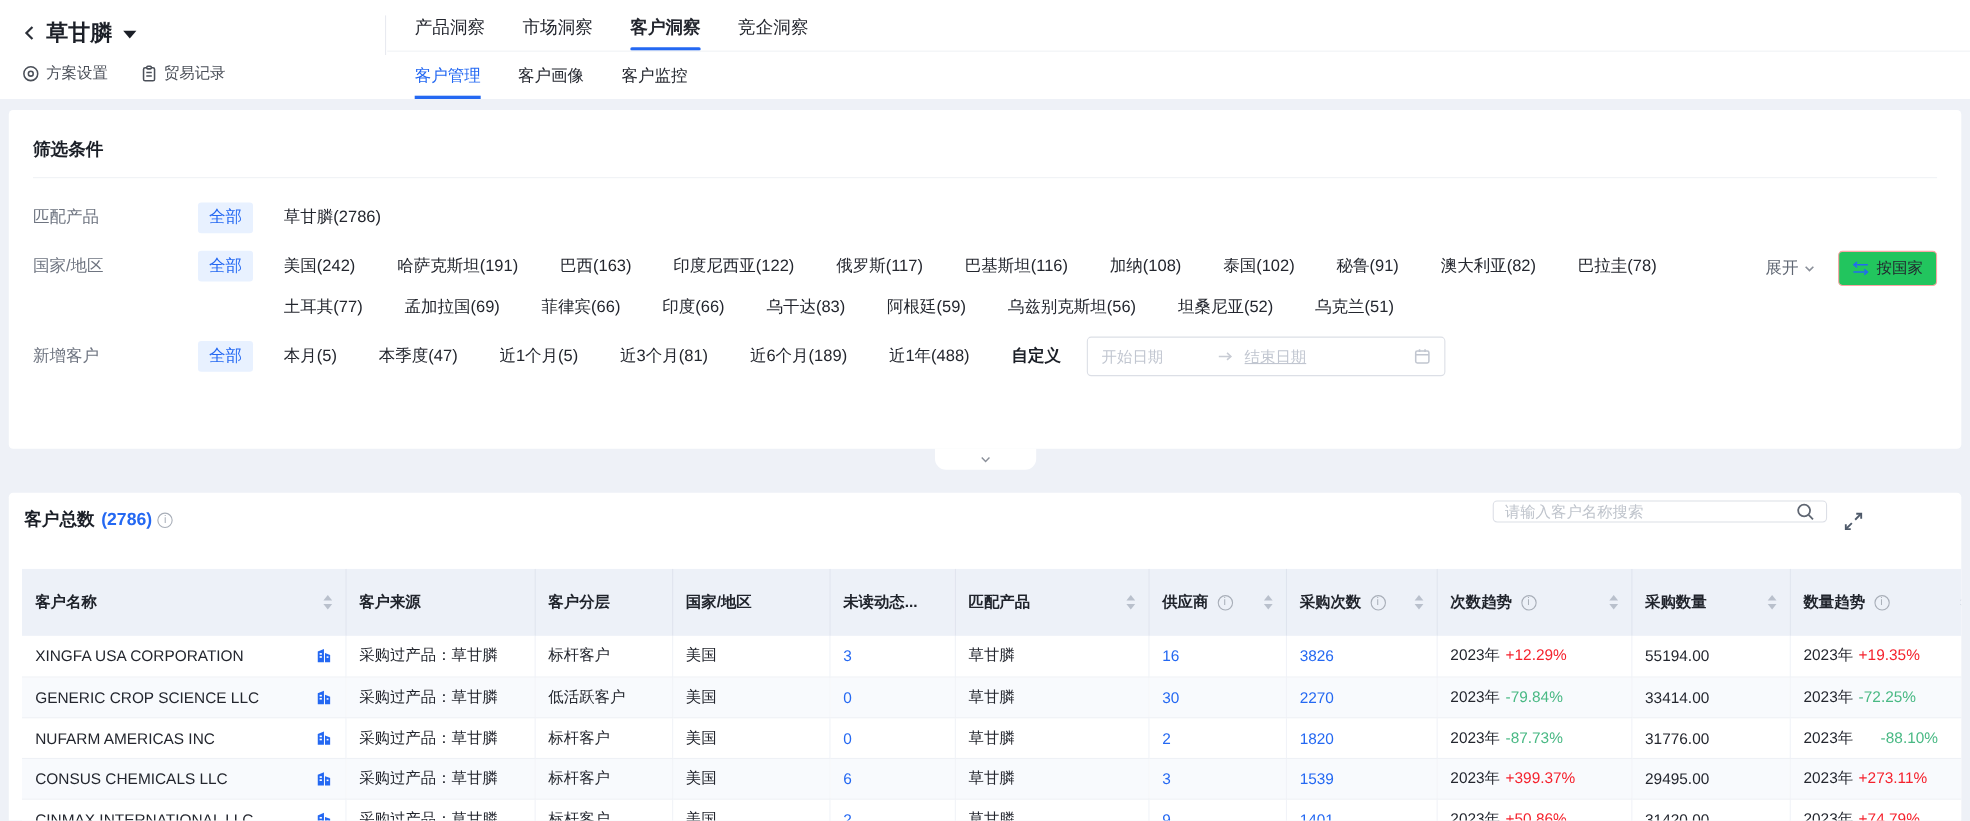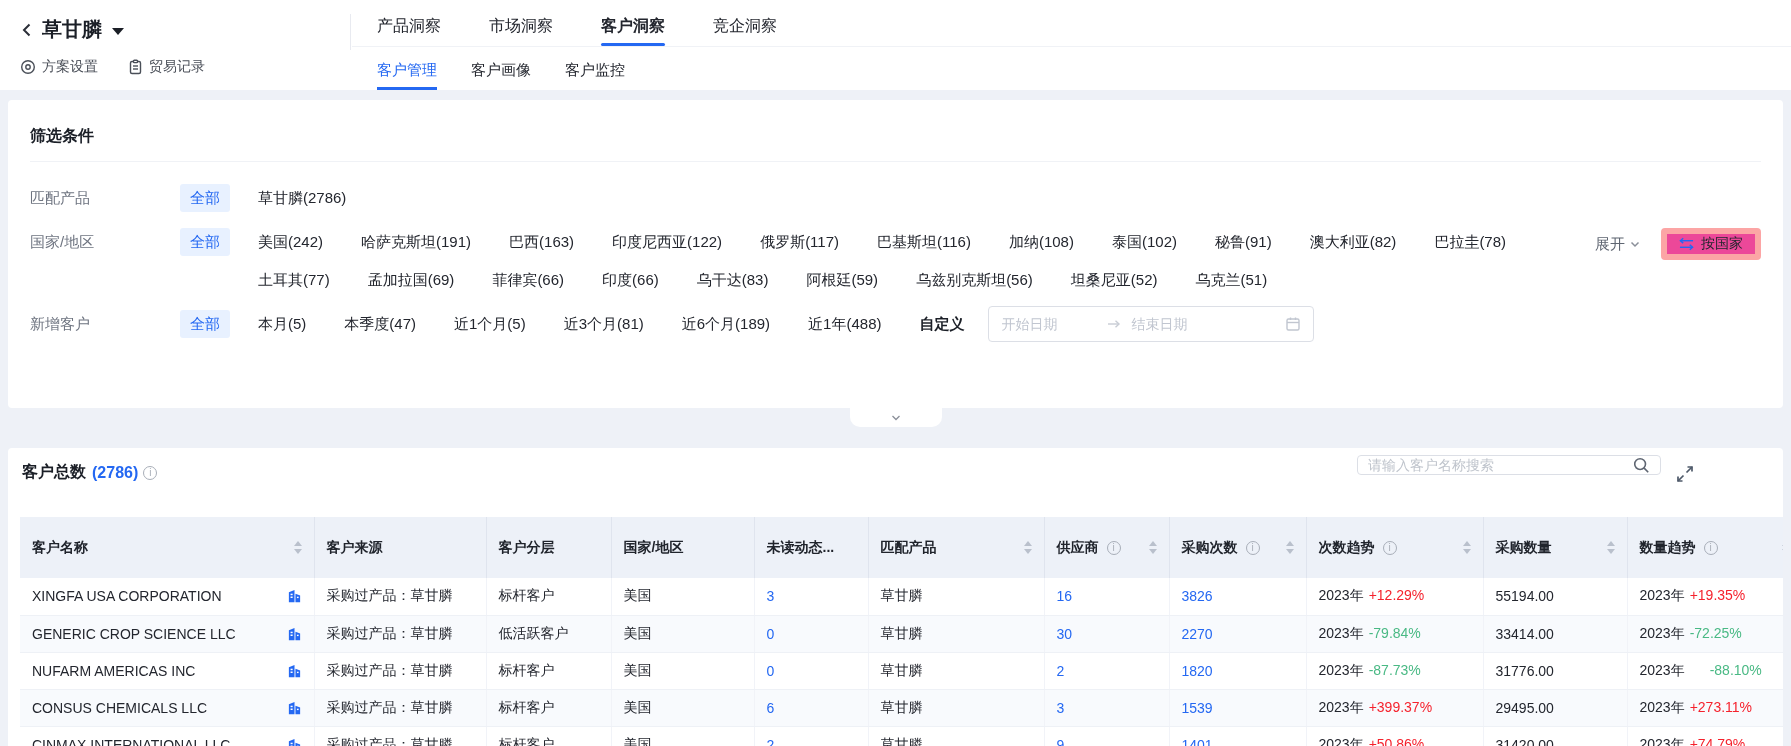--- a/index.html
+++ b/index.html
@@ -9,21 +9,21 @@
     background:#eef1f7; color:#23262e; position:relative;
   }
   
   .hdr { height:90px; background:#fff; position:relative; }
   .hdr-back-row { position:absolute; left:18px; top:16px; display:flex; align-items:center; gap:6px; }
   .hdr-title { font-size:20px; font-weight:700; color:#1b1f27; }
   .caret-down { width:0; height:0; border-left:6px solid transparent; border-right:6px solid transparent; border-top:7px solid #1b1f27; margin-left:4px; margin-top:3px; }
   .hdr-links { position:absolute; left:20px; top:58px; display:flex; gap:30px; color:#4a4f58; font-size:14px; }
   .hdr-link { display:flex; align-items:center; gap:6px; cursor:pointer; }
   .hdr-vdiv { position:absolute; left:350px; top:14px; width:1px; height:36px; background:#e8eaf0; }
-  .main-tabs { position:absolute; left:377px; top:15px; display:flex; gap:48px; font-size:16px; color:#23262e; }
+  .main-tabs { position:absolute; left:377px; top:15px; display:flex; gap:34px; font-size:16px; color:#23262e; }
   .main-tab { cursor:pointer; position:relative; line-height:22px; }
   .main-tab.active { font-weight:700; }
   .main-tab.active::after { content:""; position:absolute; left:0; right:0; bottom:-9px; height:3px; background:#2468f2; border-radius:2px; }
   .tabs-hdiv { position:absolute; left:352px; right:0; top:46px; height:1px; background:#f0f2f6; }
   .sub-tabs { position:absolute; left:377px; top:59px; display:flex; gap:34px; font-size:15px; color:#23262e; }
   .sub-tab { cursor:pointer; position:relative; line-height:22px; }
   .sub-tab.active { color:#2468f2; }
   .sub-tab.active::after { content:""; position:absolute; left:0; right:0; bottom:-9px; height:3px; background:#2468f2; }
 
   
@@ -32,26 +32,26 @@
   .f-div { margin-top:14px; border-bottom:1px solid #f0f2f6; }
   .filter-row { display:flex; align-items:flex-start; margin-top:22px; font-size:15px; line-height:28px; position:relative; }
   .filter-row.tight { margin-top:16px; }
   .f-label { width:150px; color:#6e7480; flex-shrink:0; }
   .chip-all { background:#e8f1ff; color:#2468f2; border-radius:3px; padding:0 10px; height:28px; margin-right:28px; cursor:pointer; flex-shrink:0; }
   .f-items { display:flex; flex-wrap:wrap; column-gap:38px; row-gap:10px; }
   .f-items.countries { width:1280px; }
   .f-item { color:#23262e; cursor:pointer; white-space:nowrap; }
   .country-right { position:absolute; right:0; top:0; display:flex; align-items:center; gap:20px; }
   .expand-toggle { display:flex; align-items:center; gap:4px; color:#5f6672; font-size:15px; cursor:pointer; }
-  .by-country-btn { border:6px solid #fca5a5; border-radius:4px; height:32px; padding:0 12px; display:flex; gap:7px; align-items:center; font-size:14px; color:#23262e; background:#ec4899; cursor:pointer; }
+  .by-country-btn { border:1px solid #fca5a5; border-radius:4px; height:32px; padding:0 12px; display:flex; gap:7px; align-items:center; font-size:14px; color:#23262e; background:#22c55e; cursor:pointer; }
   .custom-label { color:#1b1f27; font-weight:600; margin-right:24px; cursor:pointer; }
   .date-range { width:326px; height:36px; border:1px solid #dcdfe6; border-radius:4px; display:flex; align-items:center; padding:0 12px; color:#c1c6d0; font-size:14px; gap:10px; margin-top:-4px; background:#fff; }
   .date-ph { cursor:text; }
   .date-ph.start { width:96px; }
-  .date-ph.end { flex:1; }
+  .date-ph.end { flex:1;text-decoration:underline; }
   .collapse-tab { position:absolute; bottom:-19px; left:50%; transform:translateX(-50%); width:92px; height:19px; background:#fff; border-radius:0 0 10px 10px; display:flex; align-items:center; justify-content:center; cursor:pointer; }
 
   
   .table-card { margin:40px 8px 0; background:#fff; border-radius:4px 4px 0 0; height:300px; position:relative; overflow:hidden; }
   .tbl-head { height:69px; position:relative; }
   .tbl-title { position:absolute; left:14px; top:14px; display:flex; align-items:center; font-size:16px; font-weight:700; color:#1b1f27; }
   .tbl-count { color:#2468f2; margin-left:6px; }
   .i-info { display:inline-flex; width:14px; height:14px; border:1px solid #a8aeb8; border-radius:50%; color:#a8aeb8; font-size:10px; line-height:12px; justify-content:center; align-items:center; font-style:normal; font-weight:400; margin-left:5px; flex-shrink:0; }
   .tbl-search { position:absolute; right:122px; top:7px; width:304px; height:20px; border:1px solid #dcdfe6; border-radius:4px; display:flex; align-items:center; padding:0 10px; background:#fff; }
   .tbl-search input { flex:1; border:none; outline:none; font-size:14px; color:#333; font-family:inherit; background:transparent; }

